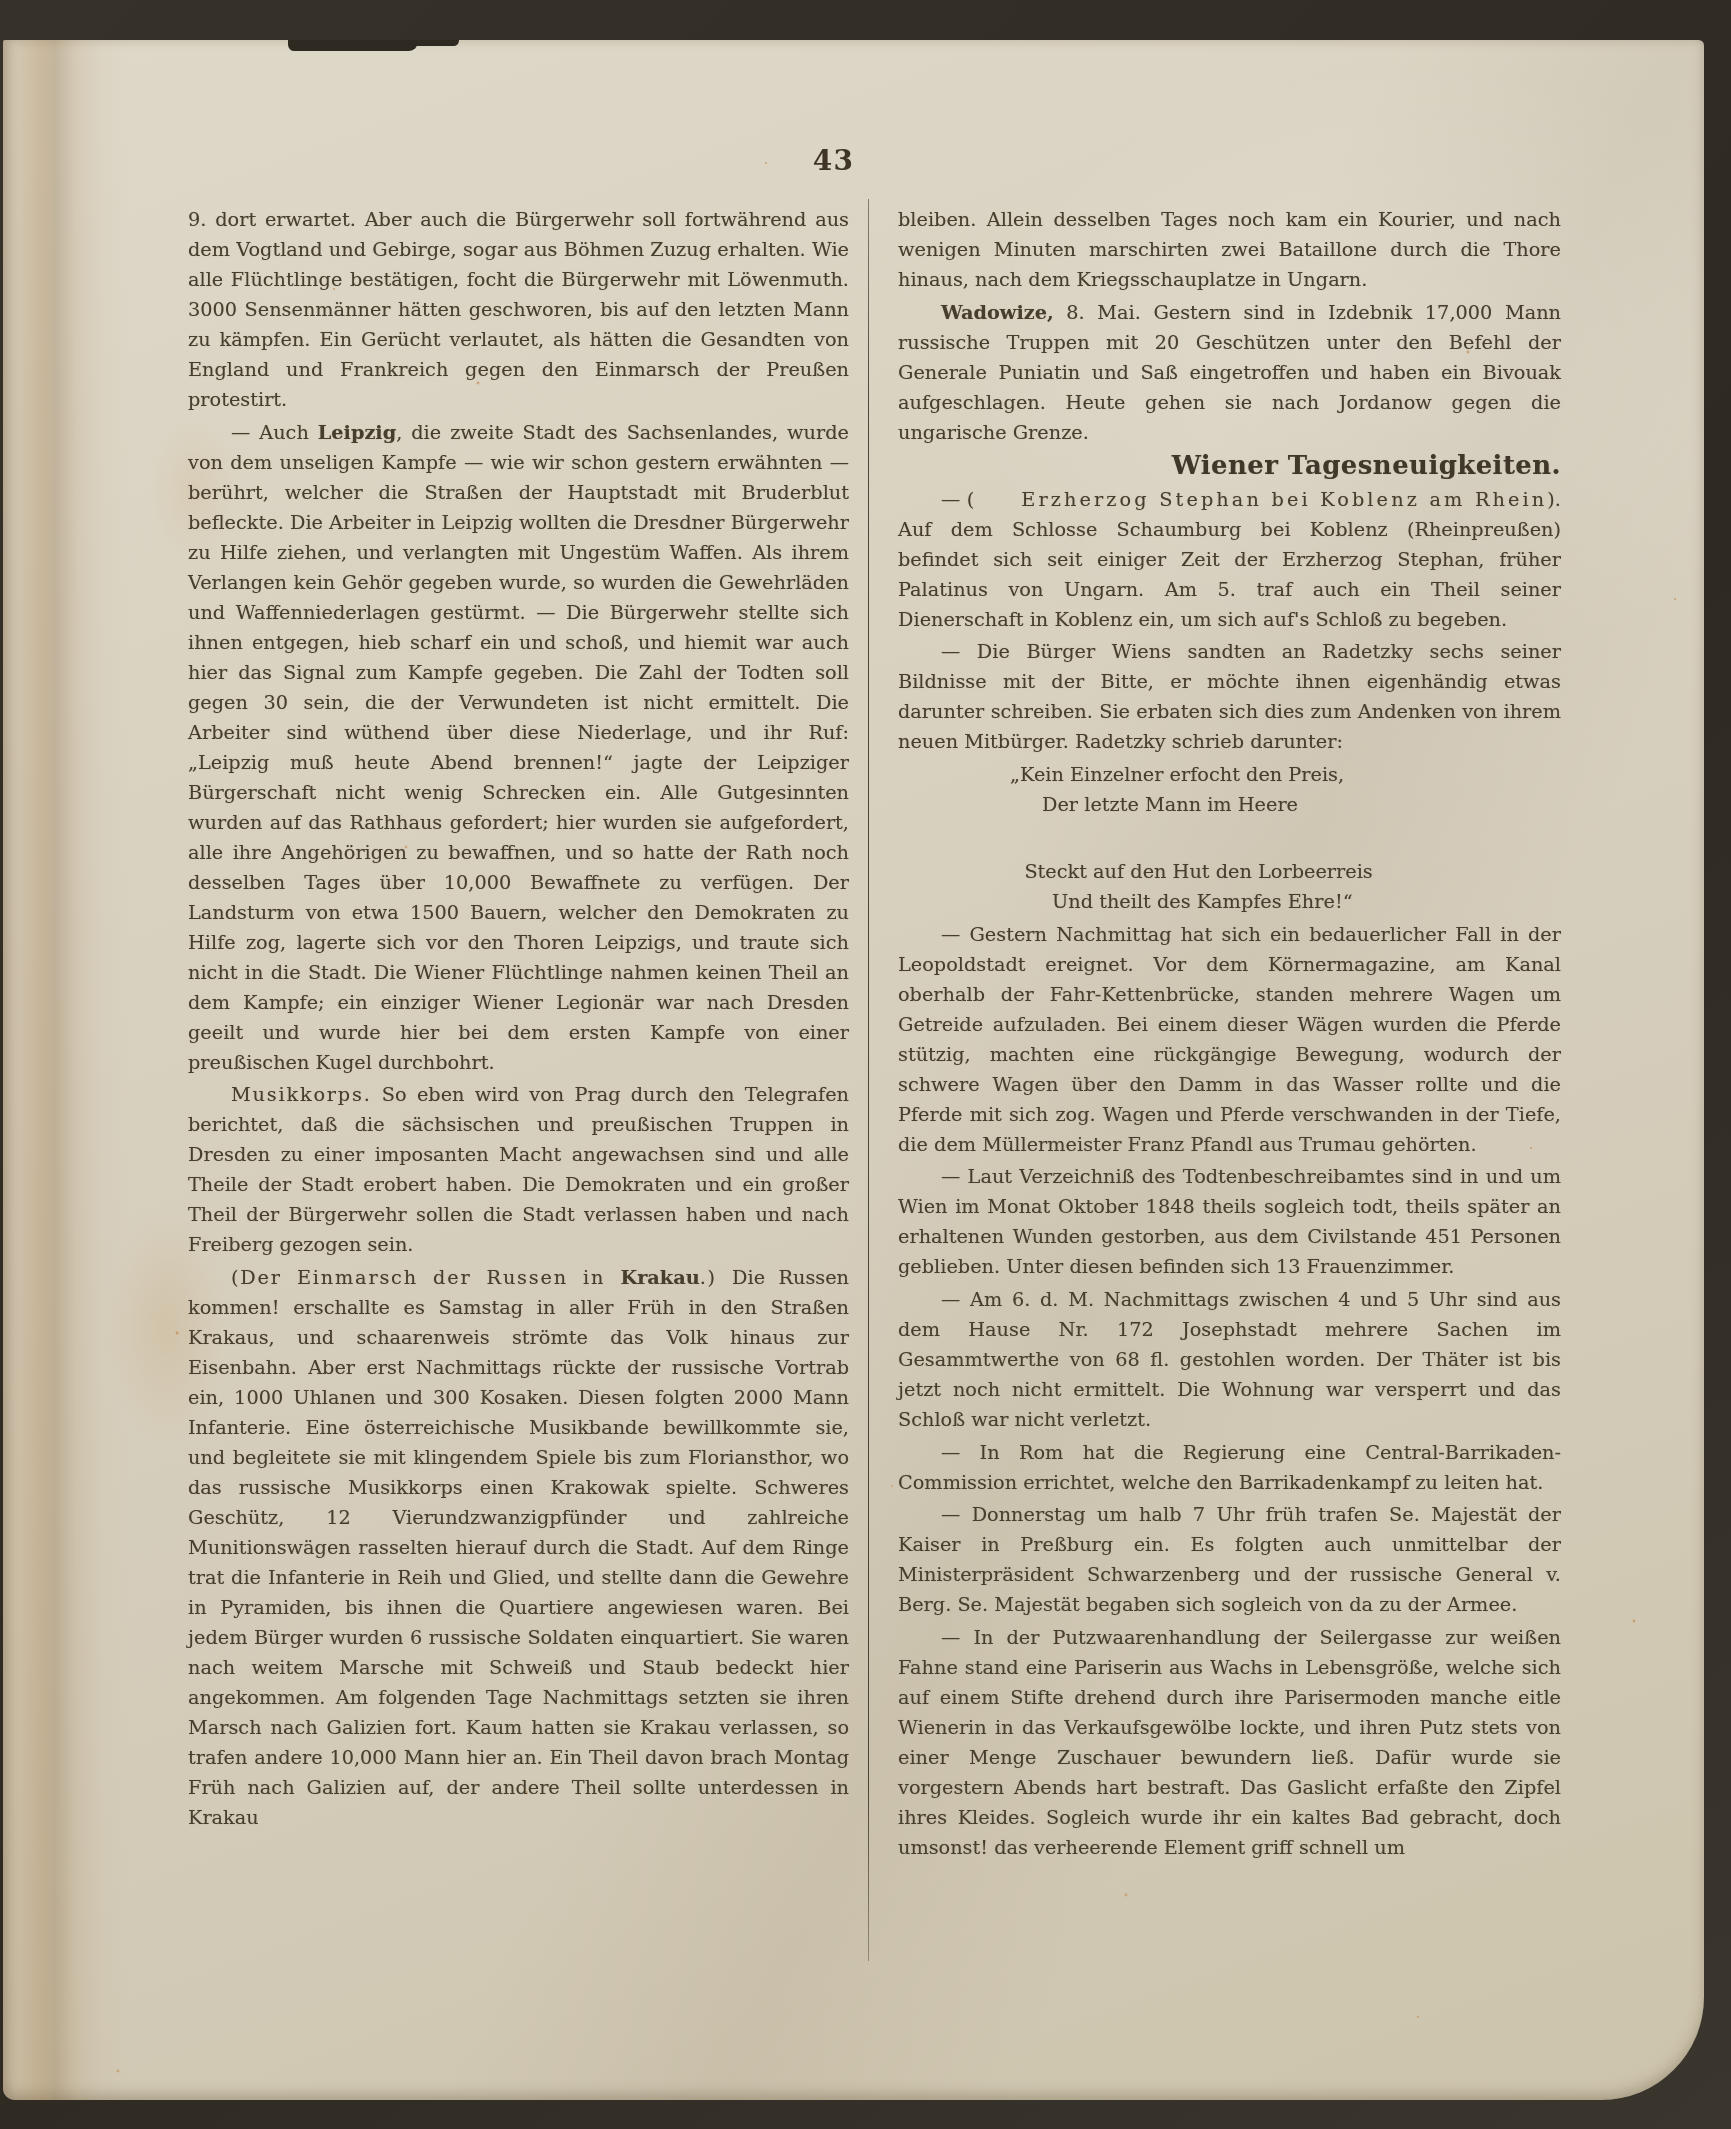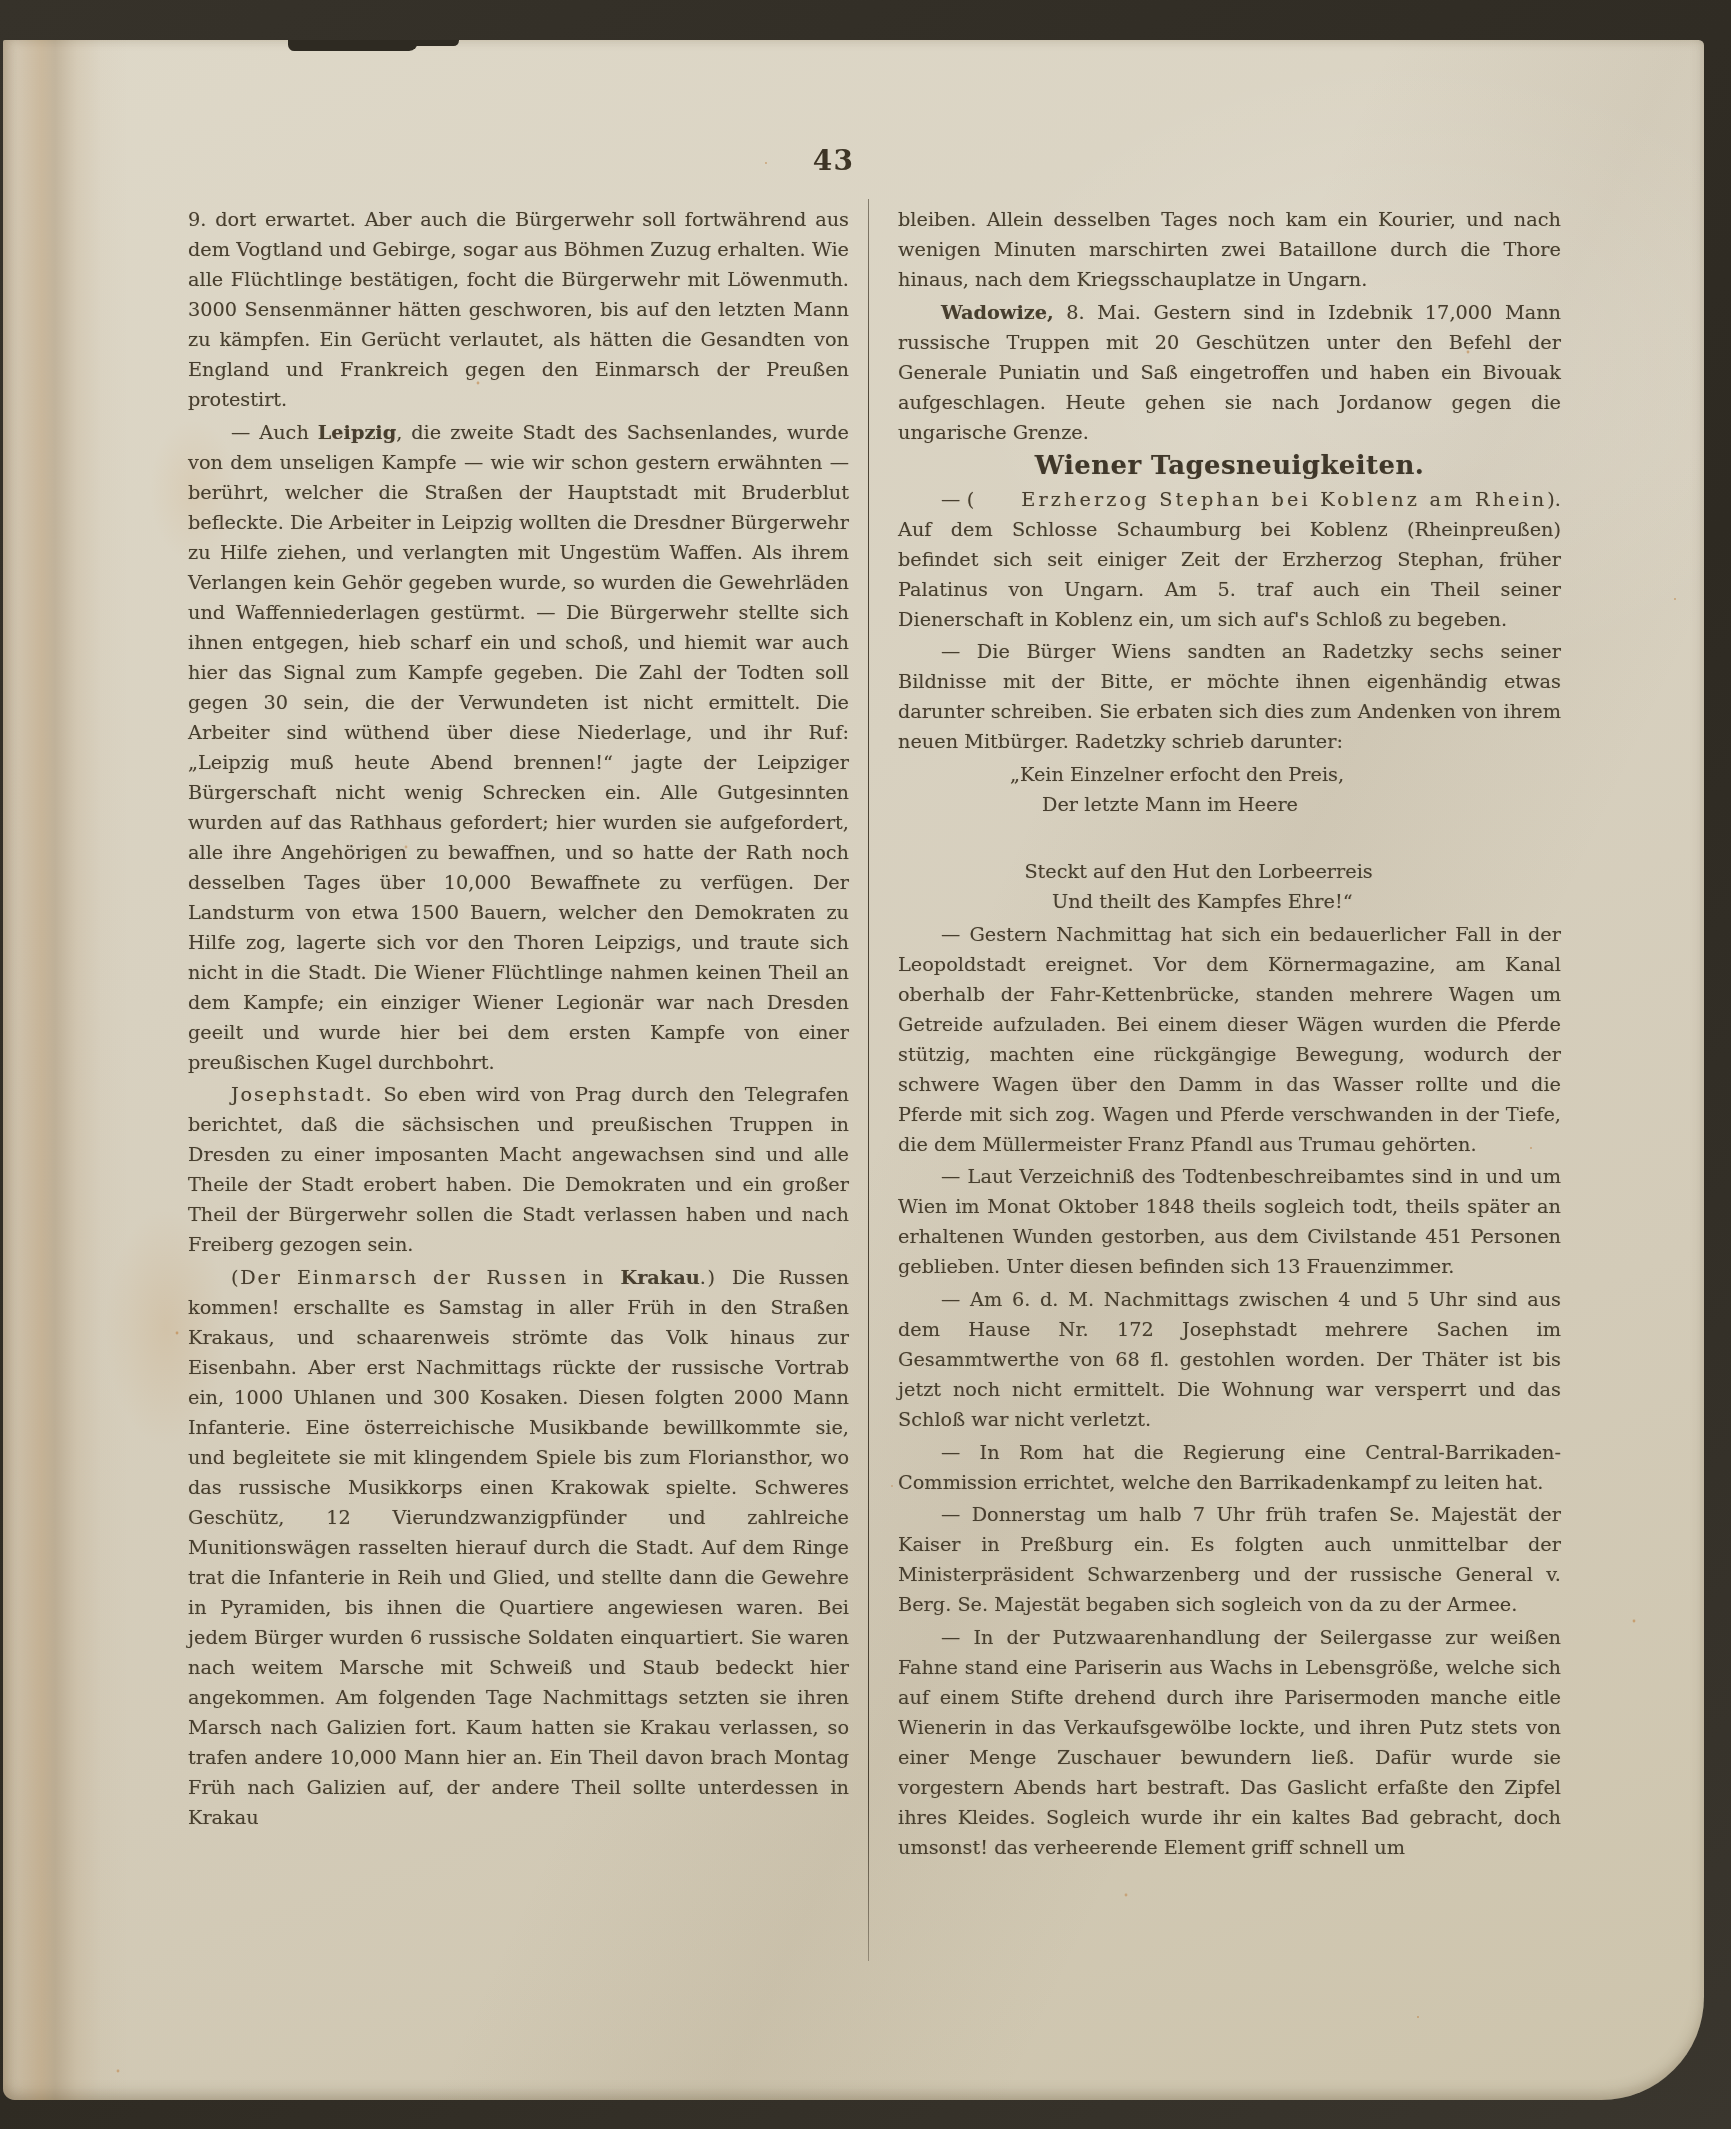--- a/index.html
+++ b/index.html
@@ -52,21 +52,21 @@
     text-align:justify; text-shadow:0 0 0.9px rgba(70,58,38,0.32);
   }
   .left-col  { left:188px;  width:661px; }
   .right-col { left:898px; width:663px; }
   .col p { margin:0 0 2.7px 0; }
   p.indent { text-indent:43px; }
   .bold { font-weight:bold; }
   .sp  { letter-spacing:3.1px;margin-left:47px; }
   .sp2 { letter-spacing:1.8px; }
   .heading {
-    text-align:center; font-weight:bold; font-size:26px; line-height:31.5px;
+    text-align:right; font-weight:bold; font-size:26px; line-height:31.5px;
     margin:23.4px 0 22.5px 0; letter-spacing:0.4px; color:#3f372a; text-indent:0;
   }
   .poem { margin:0 0 2.7px 112px; text-align:left; }
   .poem .pl1 { padding-left:0; }
   .poem .pl2 { padding-left:32px; }
   .poem .pl3 { padding-left:14.4px;margin-top:37px; }
   .poem .pl4 { padding-left:42px; }
 </style>
 </head>
 <body>
@@ -79,21 +79,21 @@
   <div class="stain stain1"></div>
   <div class="stain stain2"></div>
   <div class="specks"></div>
 
   <div class="pagenum">43</div>
   <div class="rule"></div>
 
   <div class="col left-col">
     <p><span>9. dort erwartet. Aber auch die Bürgerwehr soll fortwährend aus dem Vogtland und Gebirge, sogar aus Böhmen Zuzug erhalten. Wie alle Flüchtlinge bestätigen, focht die Bürgerwehr mit Löwenmuth. 3000 Sensenmänner hätten geschworen, bis auf den letzten Mann zu kämpfen. Ein Gerücht verlautet, als hätten die Gesandten von England und Frankreich gegen den Einmarsch der Preußen protestirt.</span></p>
     <p class="indent"><span>— Auch </span><span class="bold">Leipzig</span><span>, die zweite Stadt des Sachsenlandes, wurde von dem unseligen Kampfe — wie wir schon gestern erwähnten — berührt, welcher die Straßen der Hauptstadt mit Bruderblut befleckte. Die Arbeiter in Leipzig wollten die Dresdner Bürgerwehr zu Hilfe ziehen, und verlangten mit Ungestüm Waffen. Als ihrem Verlangen kein Gehör gegeben wurde, so wurden die Gewehrläden und Waffenniederlagen gestürmt. — Die Bürgerwehr stellte sich ihnen entgegen, hieb scharf ein und schoß, und hiemit war auch hier das Signal zum Kampfe gegeben. Die Zahl der Todten soll gegen 30 sein, die der Verwundeten ist nicht ermittelt. Die Arbeiter sind wüthend über diese Niederlage, und ihr Ruf: „Leipzig muß heute Abend brennen!“ jagte der Leipziger Bürgerschaft nicht wenig Schrecken ein. Alle Gutgesinnten wurden auf das Rathhaus gefordert; hier wurden sie aufgefordert, alle ihre Angehörigen zu bewaffnen, und so hatte der Rath noch desselben Tages über 10,000 Bewaffnete zu verfügen. Der Landsturm von etwa 1500 Bauern, welcher den Demokraten zu Hilfe zog, lagerte sich vor den Thoren Leipzigs, und traute sich nicht in die Stadt. Die Wiener Flüchtlinge nahmen keinen Theil an dem Kampfe; ein einziger Wiener Legionär war nach Dresden geeilt und wurde hier bei dem ersten Kampfe von einer preußischen Kugel durchbohrt.</span></p>
-    <p class="indent"><span class="sp2">Josephstadt.</span><span> So eben wird von Prag durch den Telegrafen berichtet, daß die sächsischen und preußischen Truppen in Dresden zu einer imposanten Macht angewachsen sind und alle Theile der Stadt erobert haben. Die Demokraten und ein großer Theil der Bürgerwehr sollen die Stadt verlassen haben und nach Freiberg gezogen sein.</span></p>
+    <p class="indent"><span class="sp2">Musikkorps.</span><span> So eben wird von Prag durch den Telegrafen berichtet, daß die sächsischen und preußischen Truppen in Dresden zu einer imposanten Macht angewachsen sind und alle Theile der Stadt erobert haben. Die Demokraten und ein großer Theil der Bürgerwehr sollen die Stadt verlassen haben und nach Freiberg gezogen sein.</span></p>
     <p class="indent"><span class="sp2">(Der Einmarsch der Russen in </span><span class="bold">Krakau</span><span class="sp2">.) </span><span>Die Russen kommen! erschallte es Samstag in aller Früh in den Straßen Krakaus, und schaarenweis strömte das Volk hinaus zur Eisenbahn. Aber erst Nachmittags rückte der russische Vortrab ein, 1000 Uhlanen und 300 Kosaken. Diesen folgten 2000 Mann Infanterie. Eine österreichische Musikbande bewillkommte sie, und begleitete sie mit klingendem Spiele bis zum Floriansthor, wo das russische Musikkorps einen Krakowak spielte. Schweres Geschütz, 12 Vierundzwanzigpfünder und zahlreiche Munitionswägen rasselten hierauf durch die Stadt. Auf dem Ringe trat die Infanterie in Reih und Glied, und stellte dann die Gewehre in Pyramiden, bis ihnen die Quartiere angewiesen waren. Bei jedem Bürger wurden 6 russische Soldaten einquartiert. Sie waren nach weitem Marsche mit Schweiß und Staub bedeckt hier angekommen. Am folgenden Tage Nachmittags setzten sie ihren Marsch nach Galizien fort. Kaum hatten sie Krakau verlassen, so trafen andere 10,000 Mann hier an. Ein Theil davon brach Montag Früh nach Galizien auf, der andere Theil sollte unterdessen in Krakau</span></p>
   </div>
 
   <div class="col right-col">
     <p><span>bleiben. Allein desselben Tages noch kam ein Kourier, und nach wenigen Minuten marschirten zwei Bataillone durch die Thore hinaus, nach dem Kriegsschauplatze in Ungarn.</span></p>
     <p class="indent"><span class="bold">Wadowize,</span><span> 8. Mai. Gestern sind in Izdebnik 17,000 Mann russische Truppen mit 20 Geschützen unter den Befehl der Generale Puniatin und Saß eingetroffen und haben ein Bivouak aufgeschlagen. Heute gehen sie nach Jordanow gegen die ungarische Grenze.</span></p>
     <p class="heading">Wiener Tagesneuigkeiten.</p>
     <p class="indent"><span>— (</span><span class="sp">Erzherzog Stephan bei Koblenz am Rhein</span><span>). Auf dem Schlosse Schaumburg bei Koblenz (Rheinpreußen) befindet sich seit einiger Zeit der Erzherzog Stephan, früher Palatinus von Ungarn. Am 5. traf auch ein Theil seiner Dienerschaft in Koblenz ein, um sich auf's Schloß zu begeben.</span></p>
     <p class="indent"><span>— Die Bürger Wiens sandten an Radetzky sechs seiner Bildnisse mit der Bitte, er möchte ihnen eigenhändig etwas darunter schreiben. Sie erbaten sich dies zum Andenken von ihrem neuen Mitbürger. Radetzky schrieb darunter:</span></p>
     <div class="poem">

